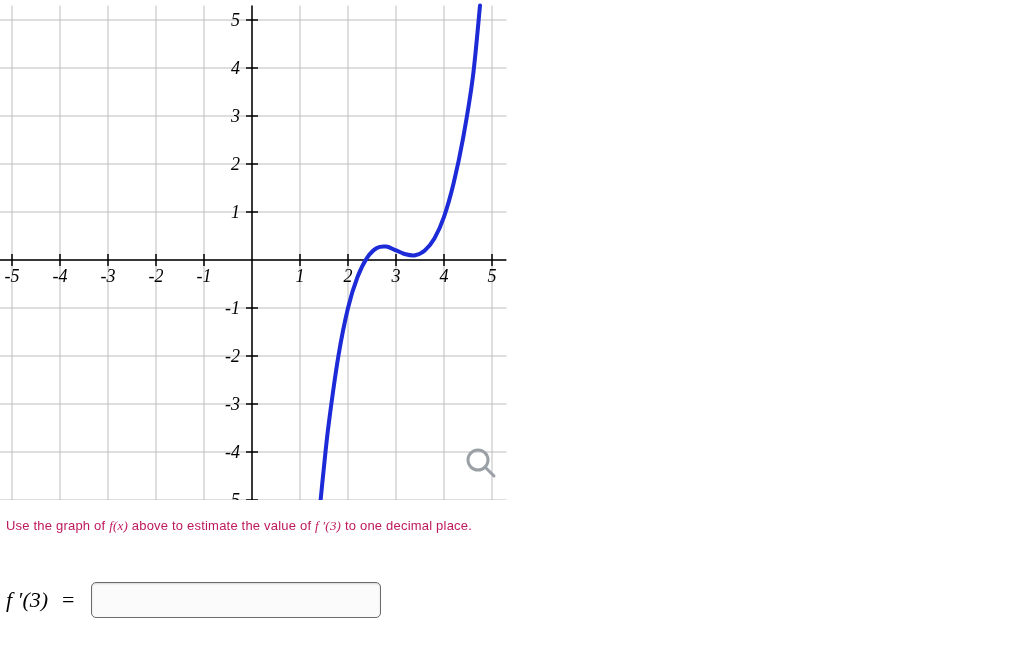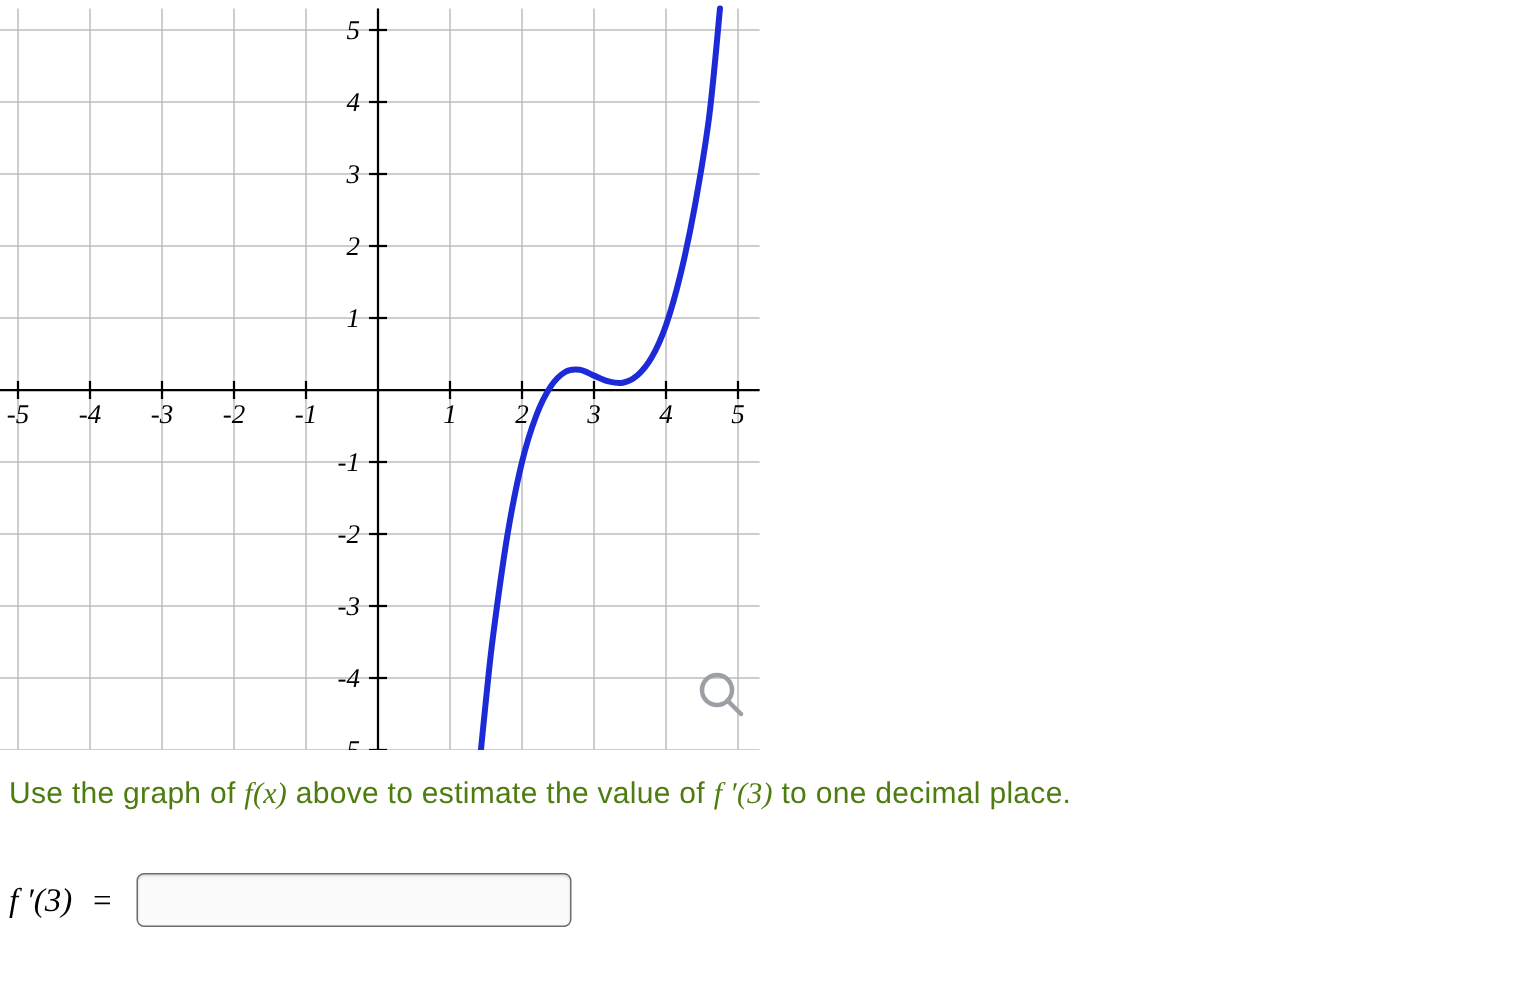--- a/index.html
+++ b/index.html
@@ -54,23 +54,23 @@
   .magnifier line {
     stroke: #9aa0a6;
     stroke-width: 3;
     stroke-linecap: round;
   }
 
   .question {
     position: absolute;
     left: 6px;
     top: 518px;
-    font-size: 20px;
+    font-size: 13px;
     font-family: "Verdana", "Arial", sans-serif;
-    color: #4d7c0f;
+    color: #be185d;
     letter-spacing: 0.2px;
   }
   .question .math {
     font-family: "Times New Roman", serif;
     font-style: italic;
   }
   .answer-row {
     position: absolute;
     left: 6px;
     top: 582px;

